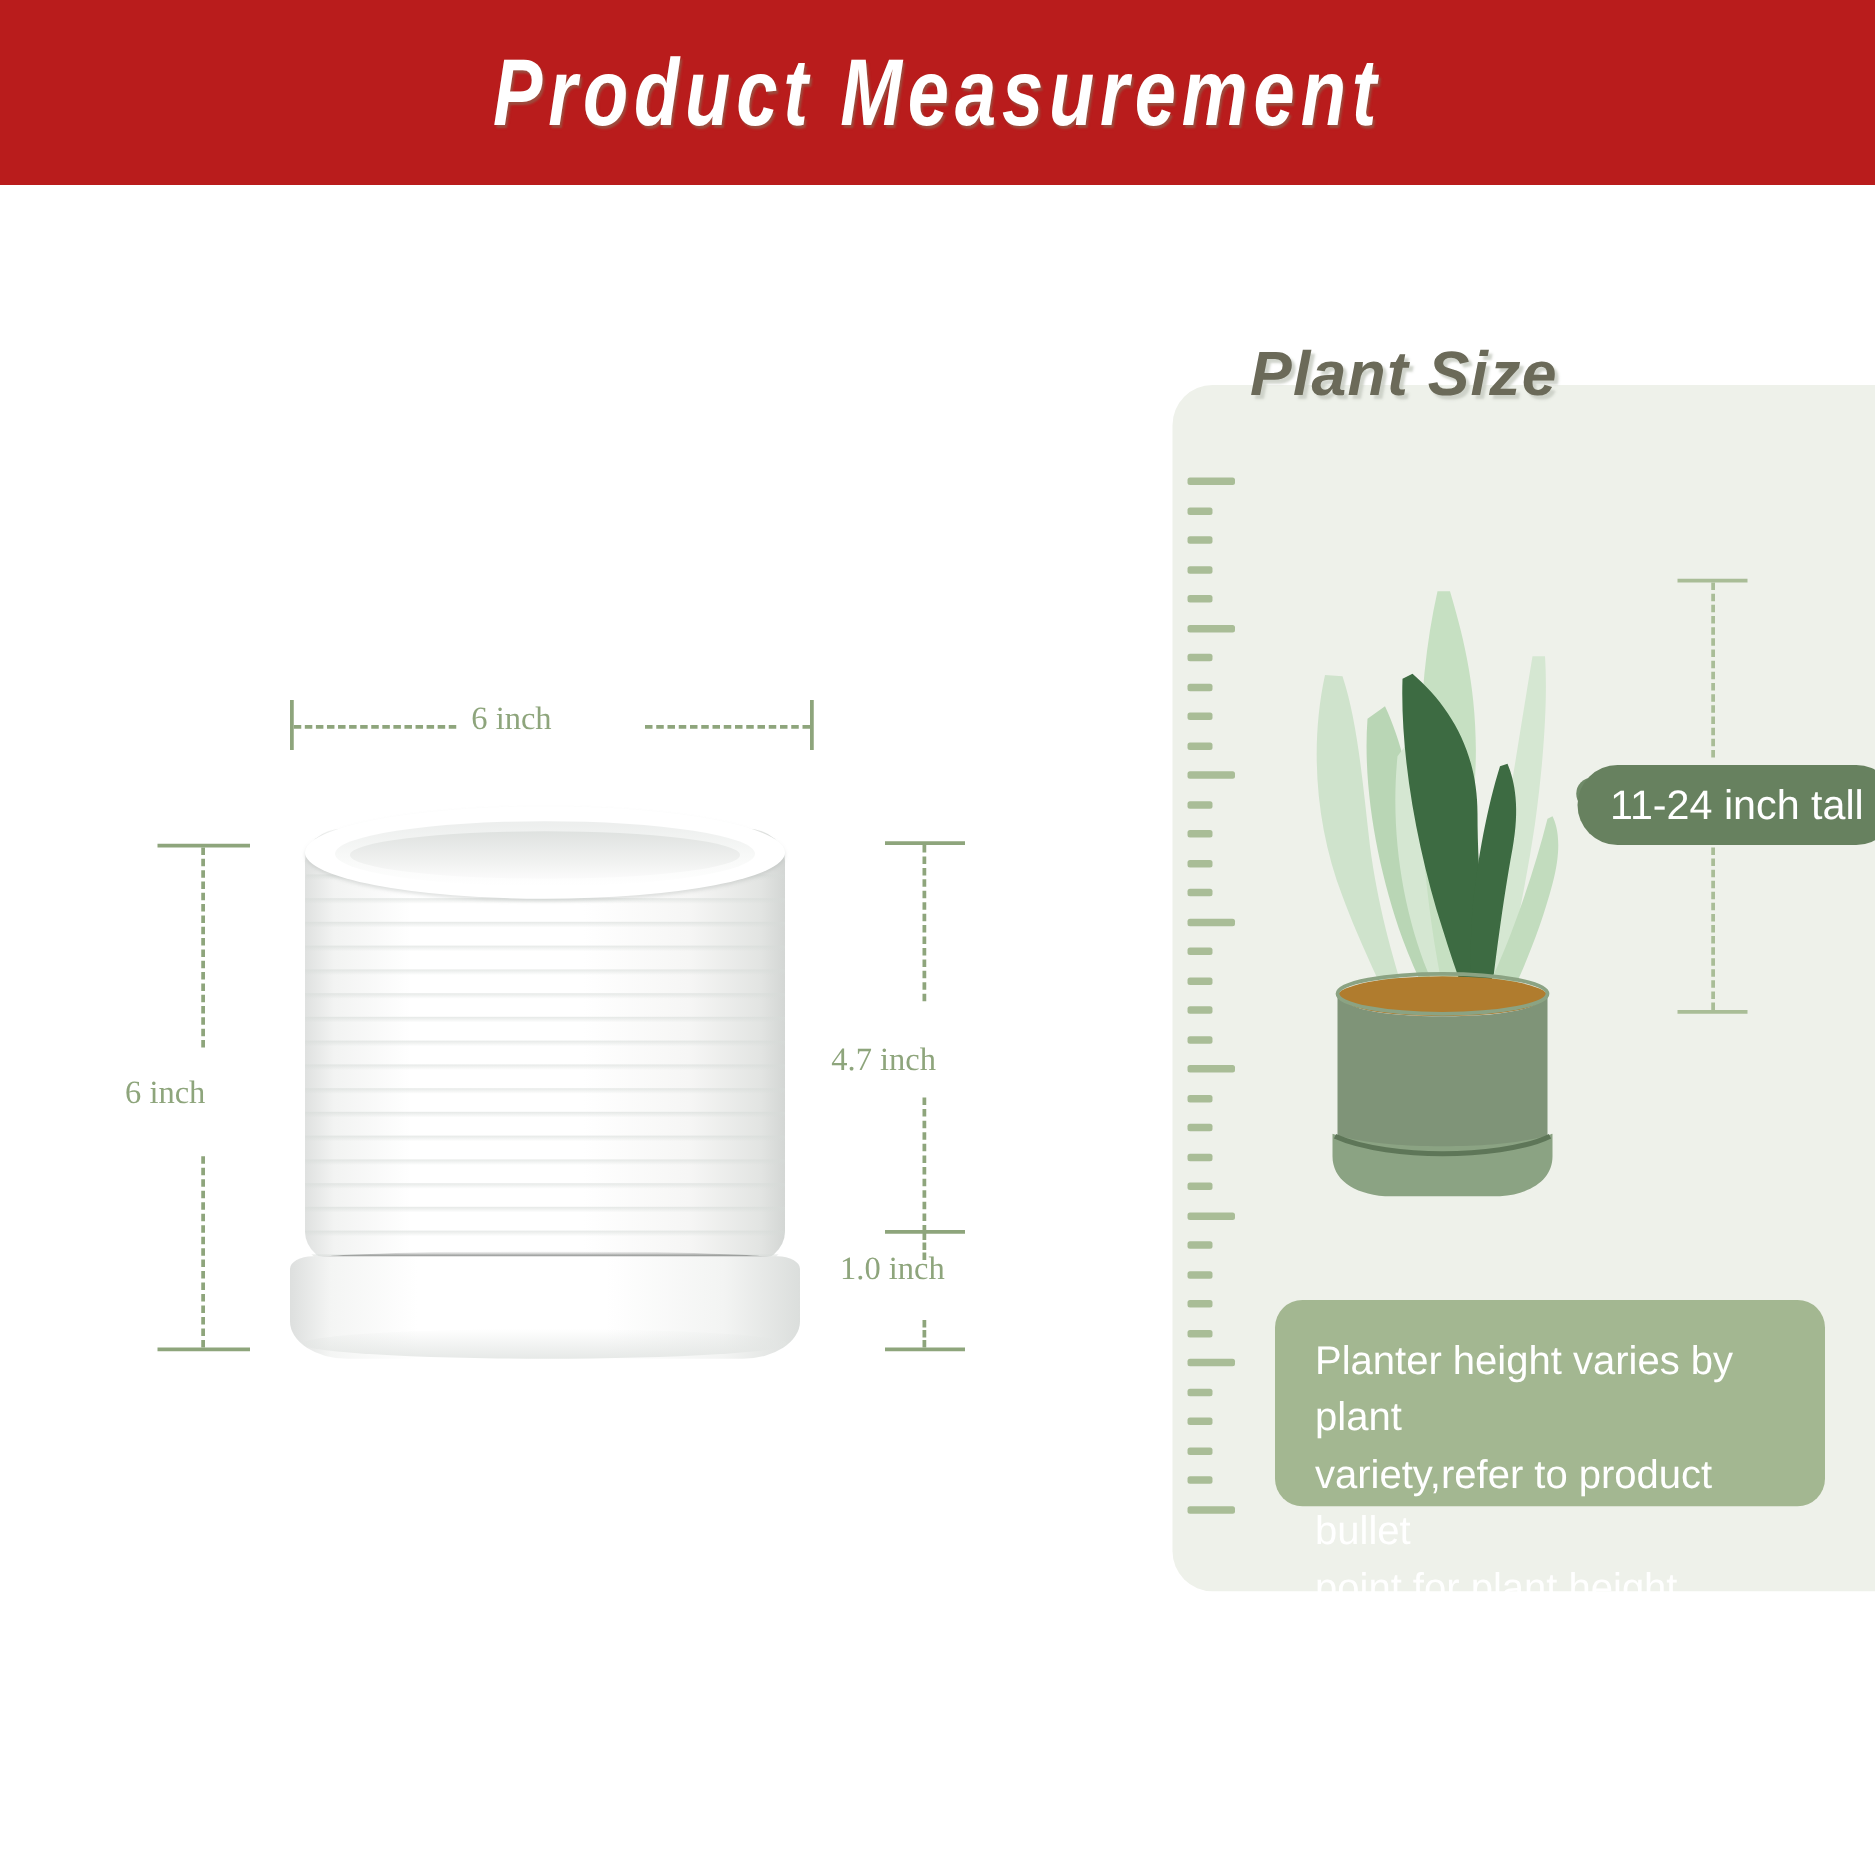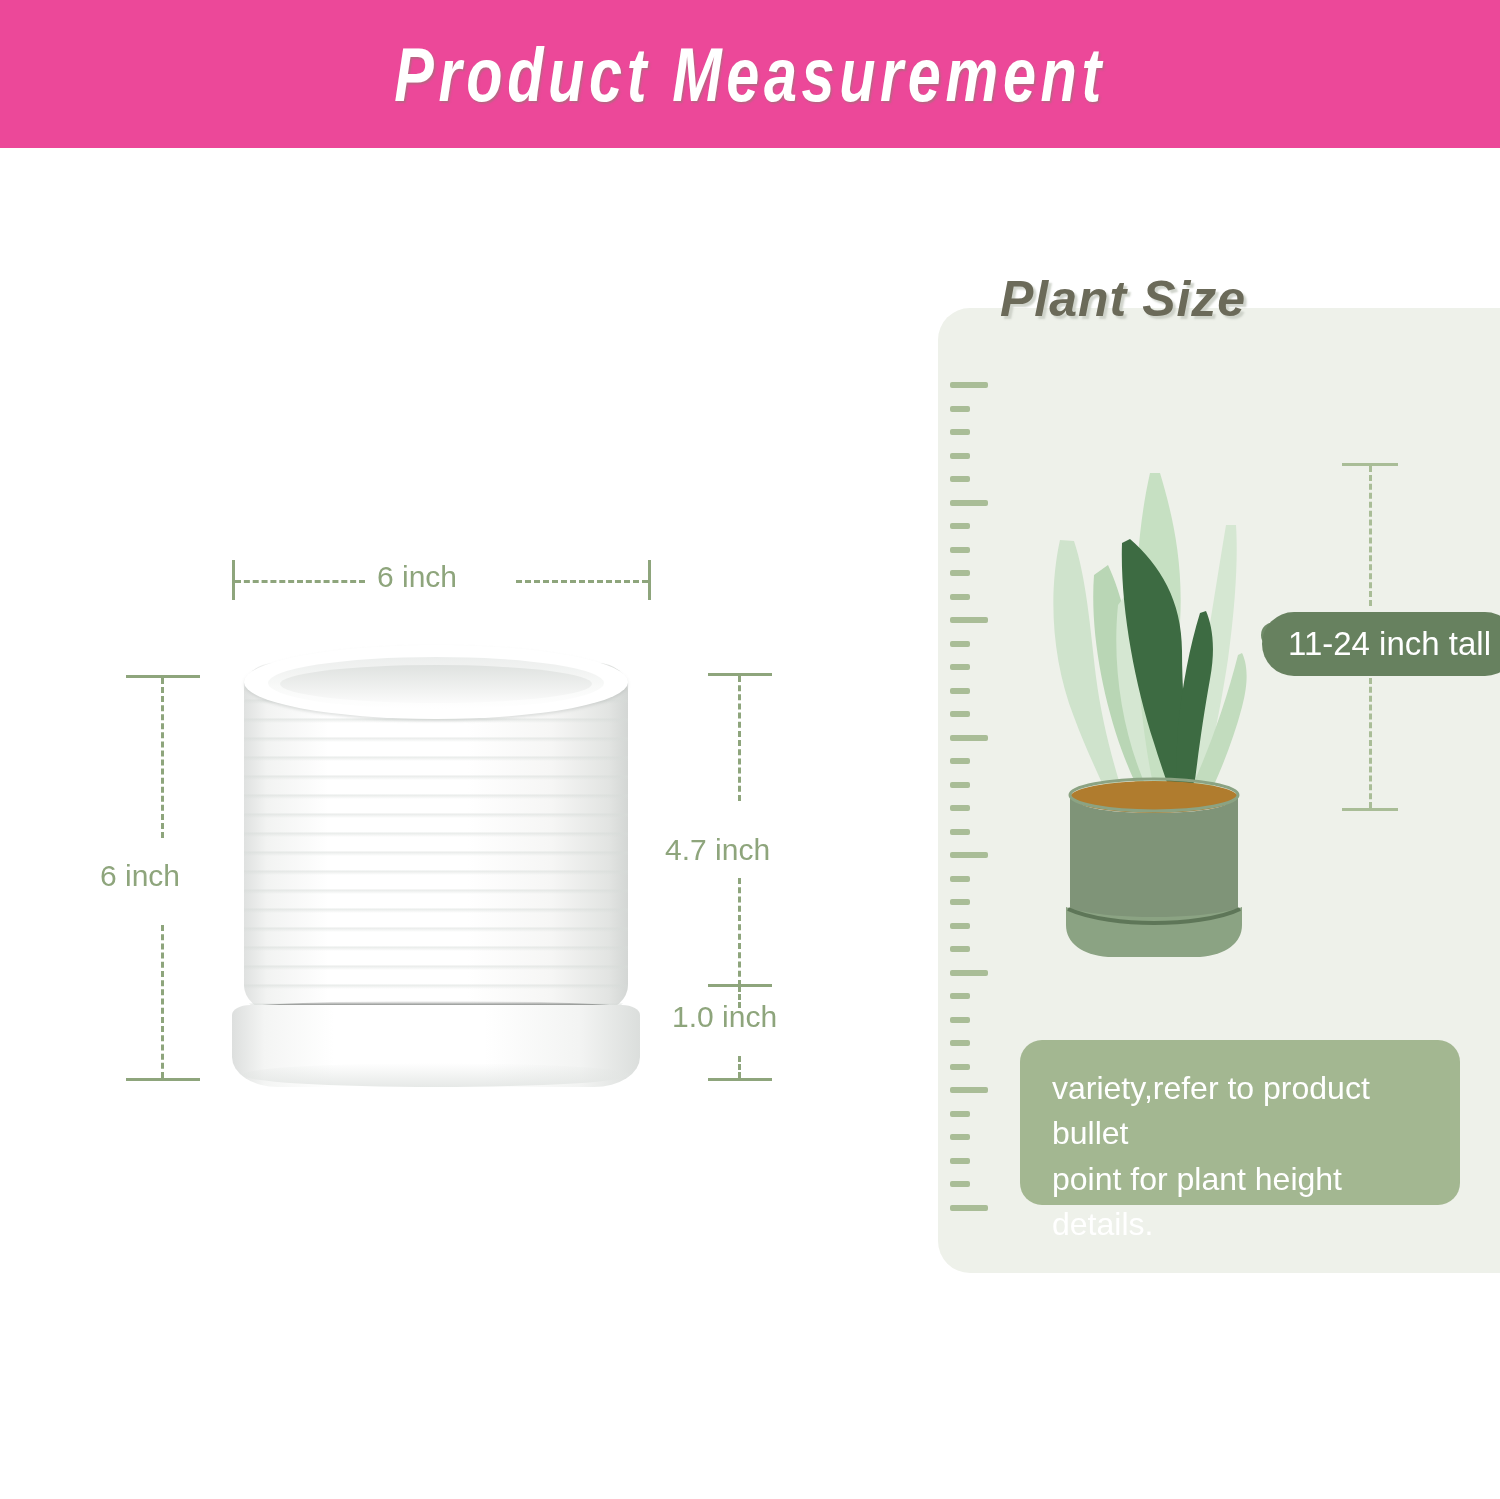--- a/index.html
+++ b/index.html
@@ -16,21 +16,21 @@
     height: 1499px;
     background: #ffffff;
     overflow: hidden;
   }
 
   
   .band {
     position: absolute;
     left: 0;
     width: 1500px;
-    background: #ec4899;
+    background: #b91c1c;
     display: flex;
     align-items: center;
     justify-content: center;
   }
   #header-band { top: 0; height: 148px; }
   #footer-band { top: 1388px; height: 111px; }
 
   #header-title {
     font-family: "Liberation Sans Narrow", "Liberation Sans", sans-serif;
     font-size: 76px;
@@ -52,24 +52,24 @@
     transform: scaleX(0.88);
     transform-origin: center;
     white-space: nowrap;
     text-shadow: 1px 1px 2px rgba(120,135,105,0.4);
   }
 
   
   .dimlabel {
     position: absolute;
     color: #8ea57c;
-    font-size: 30px;
+    font-size: 26px;
     font-weight: normal;
     white-space: nowrap;
-    font-family: Liberation Sans, sans-serif;
+    font-family: Liberation Serif, serif;
   }
 
   .dash-h {
     position: absolute;
     height: 0;
     border-top: 3px dashed #8ea57c;
   }
   .dash-v {
     position: absolute;
     width: 0;
@@ -395,18 +395,19 @@
 
   <div>
     <div class="cap-h" style="left:1342px; top:463px; width:56px; background:#a9bd97;"></div>
     <div class="dash-v" style="left:1369px; top:466px; height:140px; border-left-color:#a9bd97;"></div>
     <div class="dash-v" style="left:1369px; top:678px; height:130px; border-left-color:#a9bd97;"></div>
     <div class="cap-h" style="left:1342px; top:808px; width:56px; background:#a9bd97;"></div>
     <div id="badge">11-24 inch tall</div>
   </div>
 
   <div id="note-box">
+    <div>Planter height varies by plant</div>
     <div>variety,refer to product bullet</div>
     <div>point for plant height details.</div>
   </div>
 
 
 </div>
 
 </body></html>

